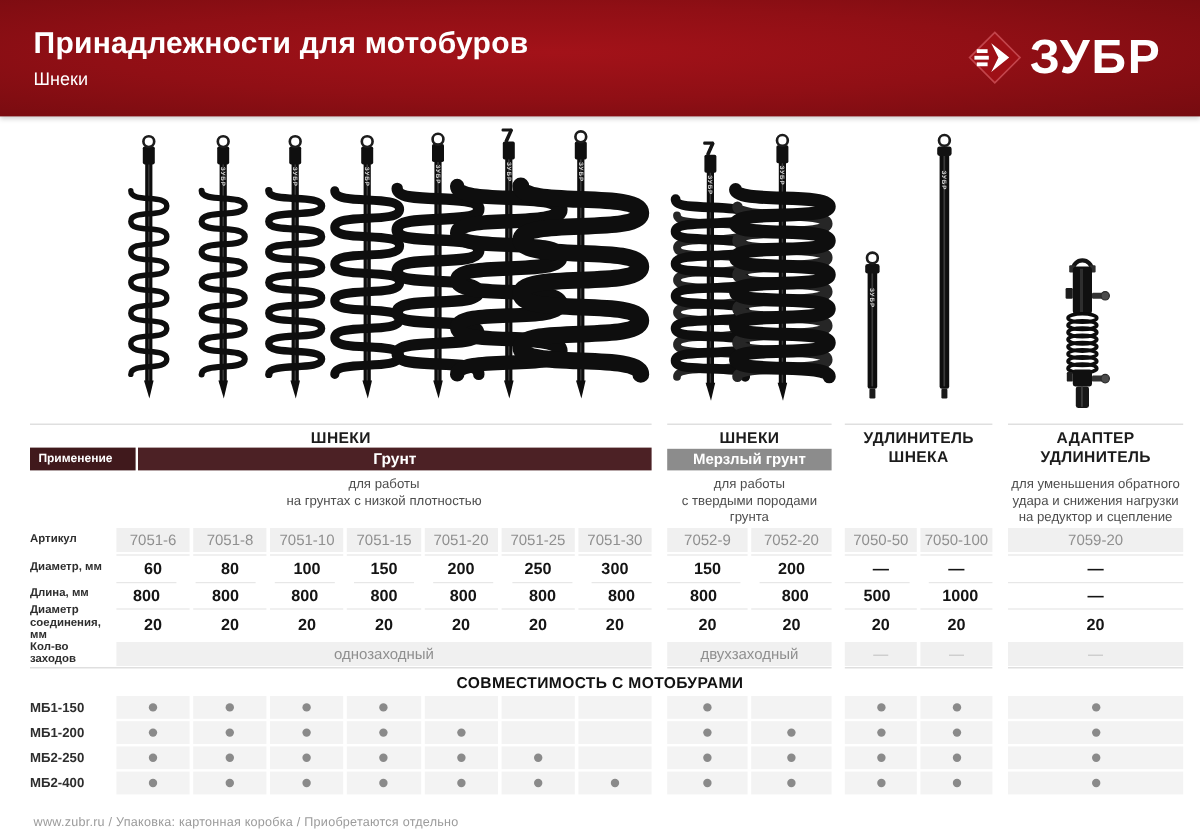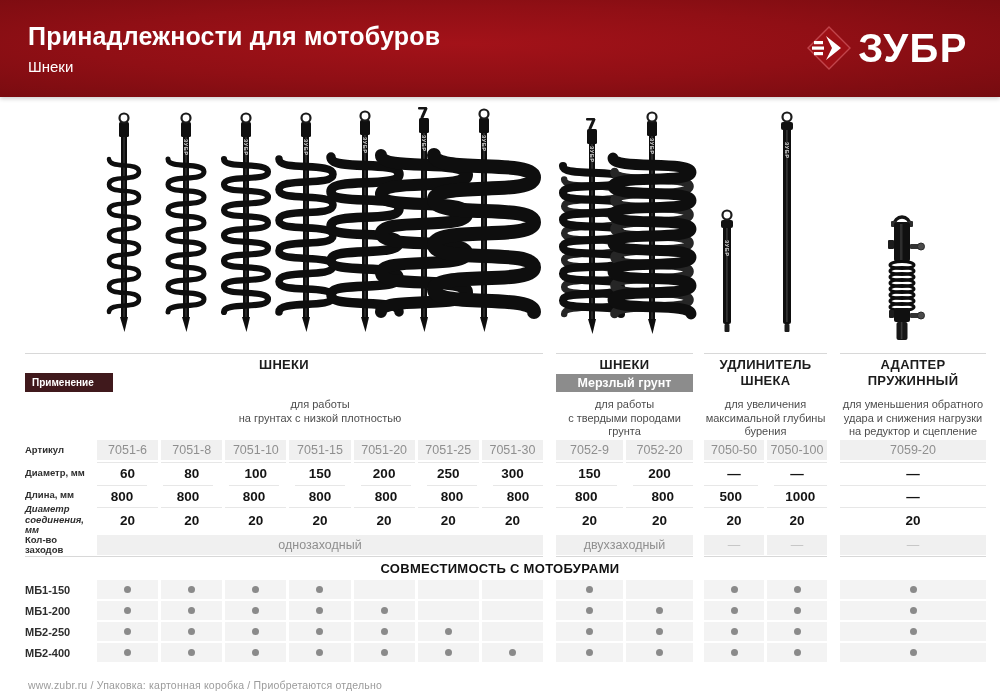--- a/index.html
+++ b/index.html
@@ -39,21 +39,21 @@
   .sdash { background:#f0f0f0; color:#c2c2c2; font-size:12.5px; }
   .starts-merged { background:#f0f0f0; color:#8f8f8f; font-size:12.5px; height:20px;
     display:flex; align-items:center; justify-content:center; }
 
   
   #row-labels { position:absolute; left:25px; top:440px; width:70px; }
   .rlabel { font-size:9.5px; font-weight:bold; color:#2e2e2e; line-height:10.5px; display:flex; align-items:center; white-space:pre-line; }
   .rl-art { height:20px; margin-bottom:2px; }
   .rl-v1  { height:22px; margin-bottom:1px; }
   .rl-v2  { height:21px; margin-bottom:1px; }
-  .rl-v3  { height:26px; margin-bottom:2px;font-style:italic; }
+  .rl-v3  { height:26px; margin-bottom:2px; }
   .rl-st  { height:20px; }
 
   
   #compat-title { position:absolute; left:0; top:561px; width:1000px; text-align:center;
     font-size:13px; font-weight:bold; color:#111; letter-spacing:.3px; }
   #compat-labels { position:absolute; left:25px; top:580px; width:70px; }
   .clabel { height:19px; margin-bottom:2px; display:flex; align-items:center; font-size:11px; font-weight:bold; color:#2e2e2e; }
   .cblock { position:absolute; top:580px; }
   .crow { display:grid; column-gap:3px; height:19px; margin-bottom:2px; }
   .ccell { background:#f3f3f3; display:flex; align-items:center; justify-content:center; }
@@ -212,20 +212,21 @@
     </svg>
 
   <div class="sec-line" style="left:25px;top:353px;width:518px"></div>
   <div class="sec-line" style="left:556px;top:353px;width:137px"></div>
   <div class="sec-line" style="left:704px;top:353px;width:123px"></div>
   <div class="sec-line" style="left:840px;top:353px;width:146px"></div>
 
   <div class="sec-title" style="left:25px;top:357px;width:518px">ШНЕКИ</div>
   <div class="app-row" style="left:25px;top:373px;width:518px">
     <div class="app-label">Применение</div>
+    <div class="app-value">Грунт</div>
   </div>
   <div class="sec-desc" style="left:97px;top:394px;width:446px">для работы
 на грунтах с низкой плотностью</div>
   <div class="rows" style="left:97px;top:440px;width:446px">
     <div class="trow r-art" style="grid-template-columns:repeat(7,1fr)">
         <div class="art">7051-6</div>
         <div class="art">7051-8</div>
         <div class="art">7051-10</div>
         <div class="art">7051-15</div>
         <div class="art">7051-20</div>
@@ -282,23 +283,20 @@
       </div>
     <div class="trow r-v3" style="grid-template-columns:repeat(2,1fr)">
         <div class="val">20</div>
         <div class="val">20</div>
       </div>
     <div class="starts-merged">двухзаходный</div>
   </div>
 
   <div class="sec-title" style="left:704px;top:357px;width:123px">УДЛИНИТЕЛЬ
 ШНЕКА</div>
-  <div class="sec-desc" style="left:704px;top:394px;width:123px">для увеличения
-максимальной глубины
-бурения</div>
   <div class="rows" style="left:704px;top:440px;width:123px">
     <div class="trow r-art" style="grid-template-columns:repeat(2,1fr)">
         <div class="art">7050-50</div>
         <div class="art">7050-100</div>
       </div>
     <div class="trow r-v1" style="grid-template-columns:repeat(2,1fr)">
         <div class="val">—</div>
         <div class="val">—</div>
       </div>
     <div class="trow r-v2" style="grid-template-columns:repeat(2,1fr)">
@@ -309,21 +307,21 @@
         <div class="val">20</div>
         <div class="val">20</div>
       </div>
     <div class="trow r-st" style="grid-template-columns:repeat(2,1fr)">
         <div class="sdash">—</div>
         <div class="sdash">—</div>
       </div>
   </div>
 
   <div class="sec-title" style="left:840px;top:357px;width:146px">АДАПТЕР
-ПРУЖИННЫЙ</div>
+УДЛИНИТЕЛЬ</div>
   <div class="sec-desc" style="left:840px;top:394px;width:146px">для уменьшения обратного
 удара и снижения нагрузки
 на редуктор и сцепление</div>
   <div class="rows" style="left:840px;top:440px;width:146px">
     <div class="trow r-art" style="grid-template-columns:1fr">
         <div class="art">7059-20</div>
       </div>
     <div class="trow r-v1" style="grid-template-columns:1fr">
         <div class="val">—</div>
       </div>

